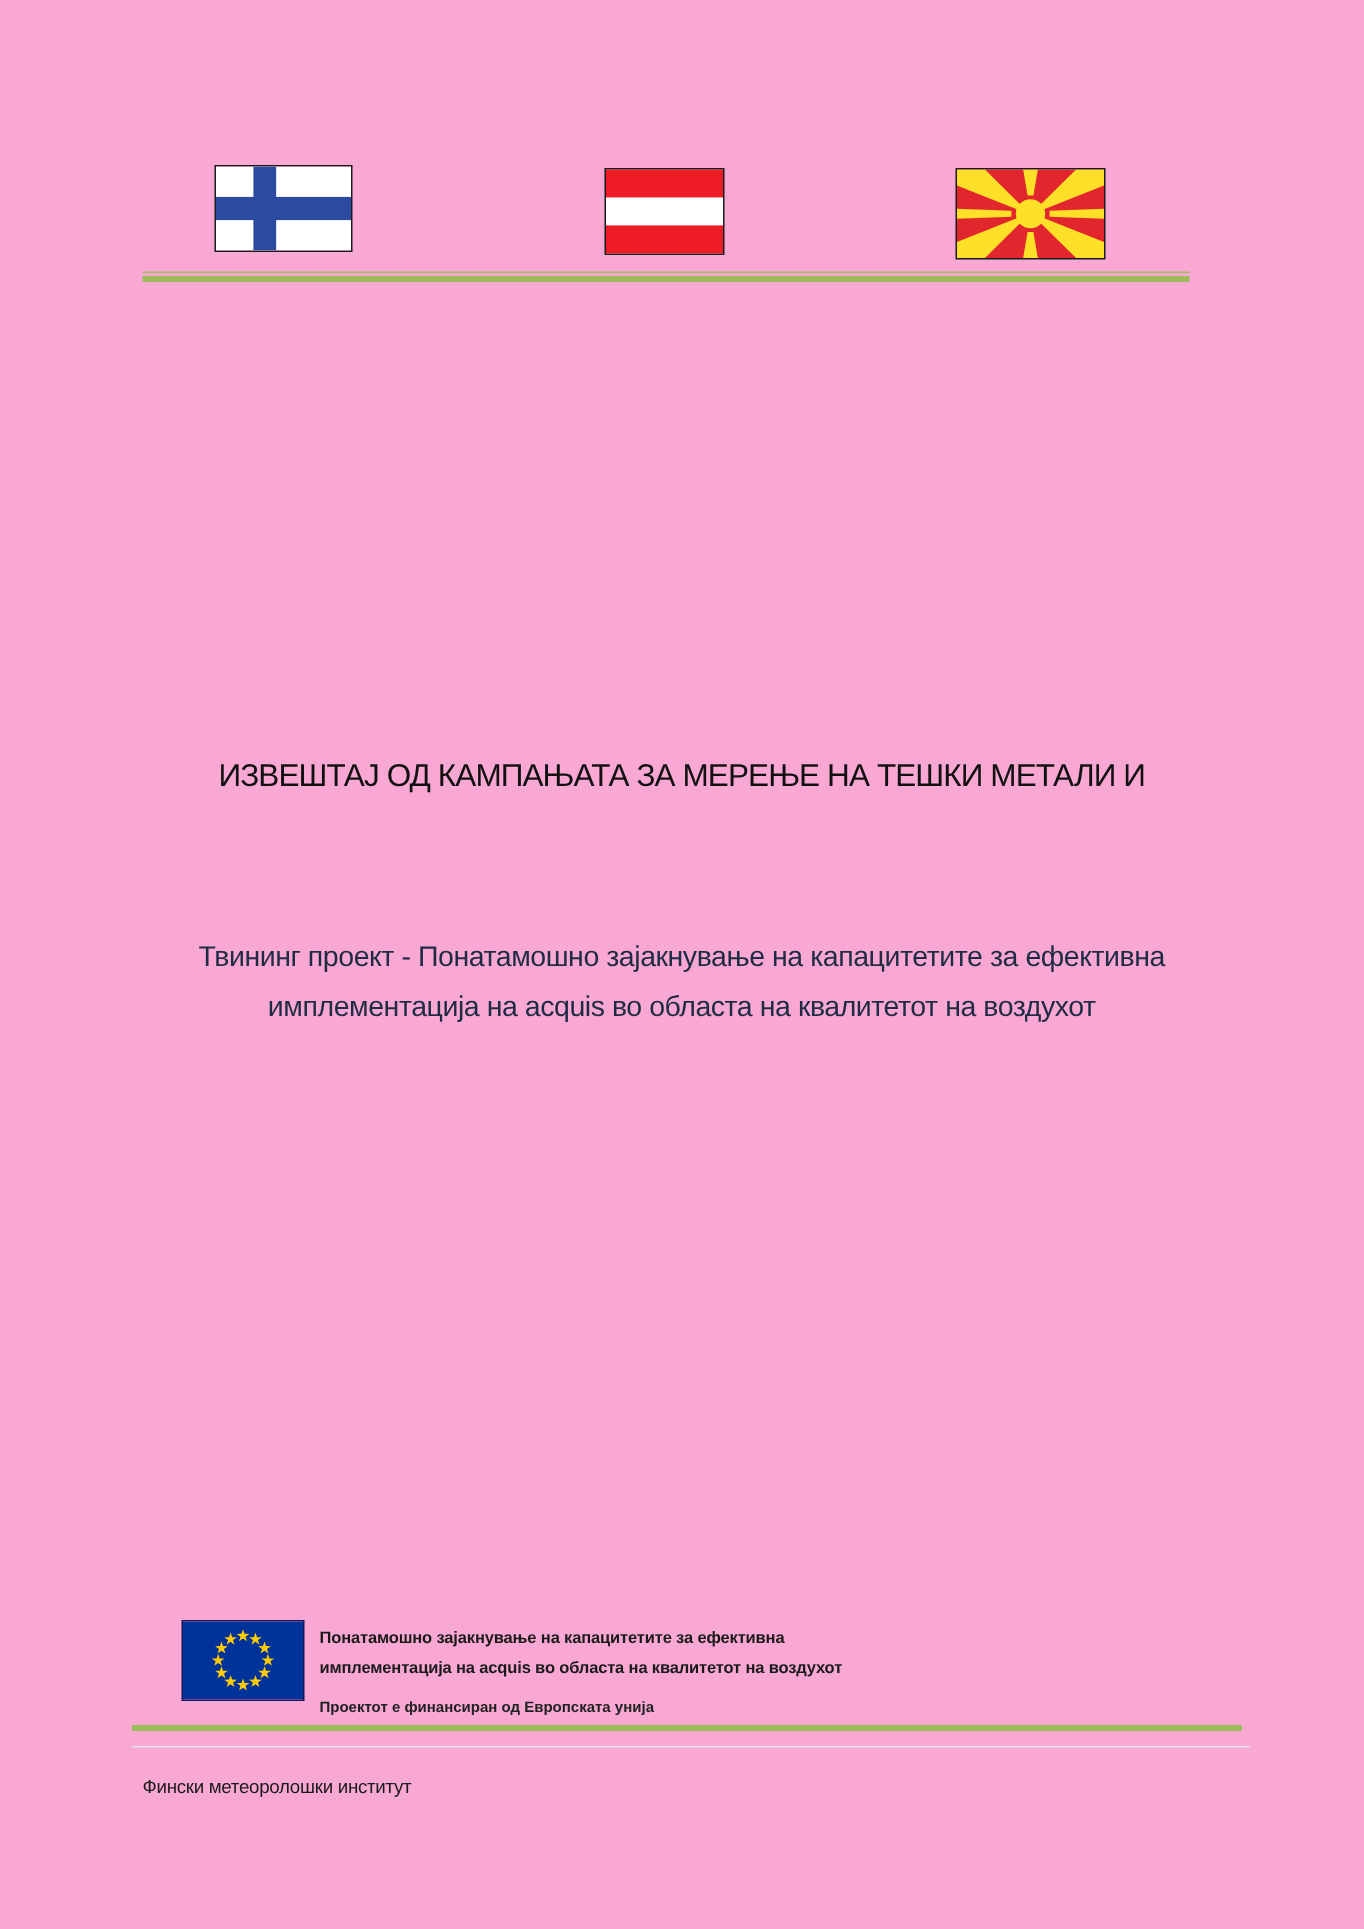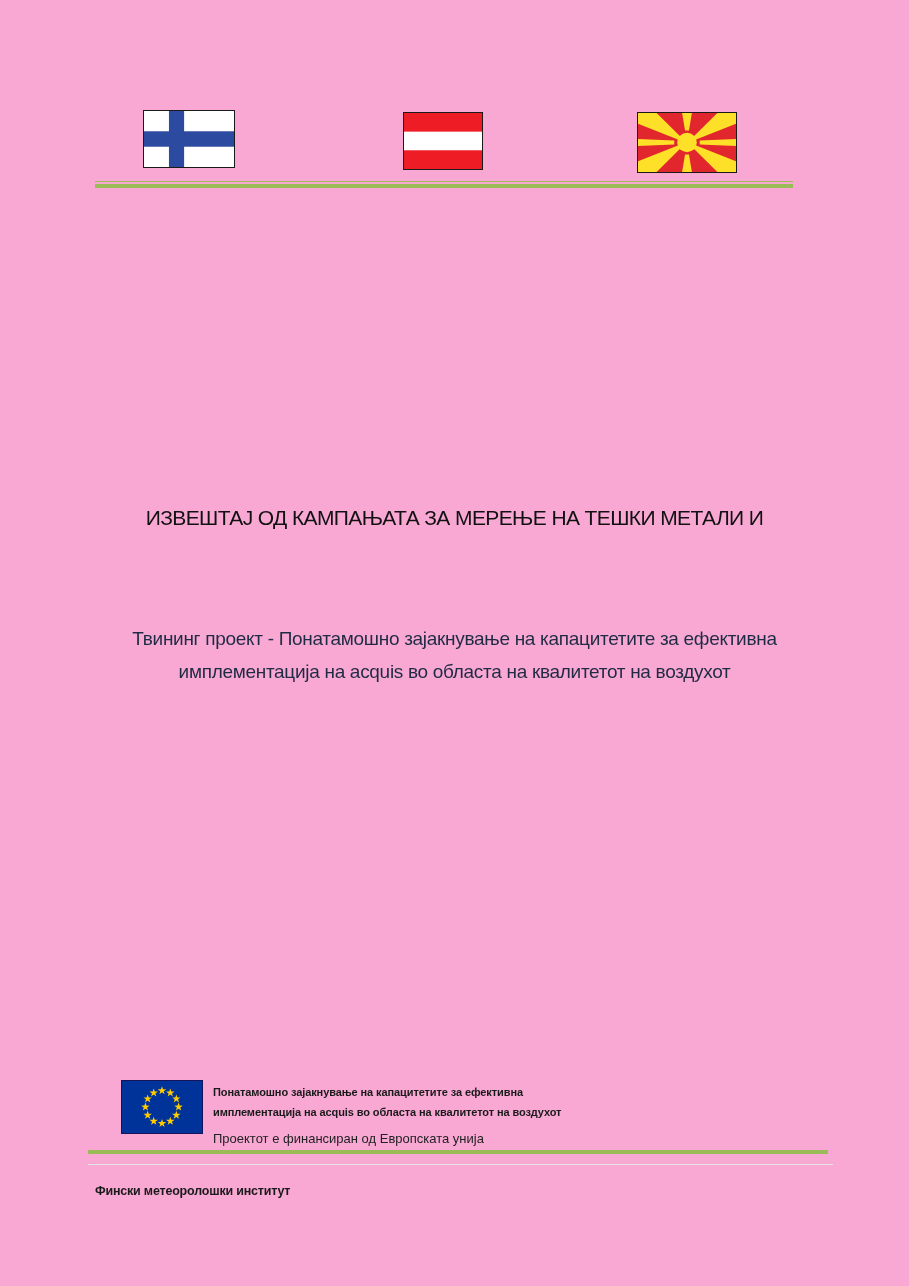--- a/index.html
+++ b/index.html
@@ -76,24 +76,24 @@
   }
   .eu-text .bold-lines {
     font-weight: bold;
     font-size: 11px;
     letter-spacing: -0.1px;
     line-height: 20px;
     color: #1a1a1a;
   }
   .eu-text .funding-line {
     margin-top: 8px;
-    font-size: 13px;
+    font-size: 10px;
     line-height: 18px;
     color: #222222;
-    font-weight: 400;
+    font-weight: 700;
   }
 
   .bottom-rule {
     position: absolute;
     left: 88px; top: 1150px;
     width: 740px;
     height: 4px;
     background: #9BBB59;
   }
   .footer-hairline {
@@ -104,21 +104,21 @@
     background: #e4e4e4;
   }
 
   .footer {
     position: absolute;
     left: 0; top: 1184px;
     width: 909px;
     height: 24px;
     font-size: 12.5px;
     letter-spacing: -0.2px;
-    font-weight: bold;
+    font-weight: normal;
     color: #1a1a1a;
   }
   .footer-left  { position: absolute; left: 95px; top: 0; white-space: nowrap; }
   .footer-right { position: absolute; right: 82px; top: 0; white-space: nowrap; }
 </style>
 </head>
 <body>
 
 <div class="page">
 

